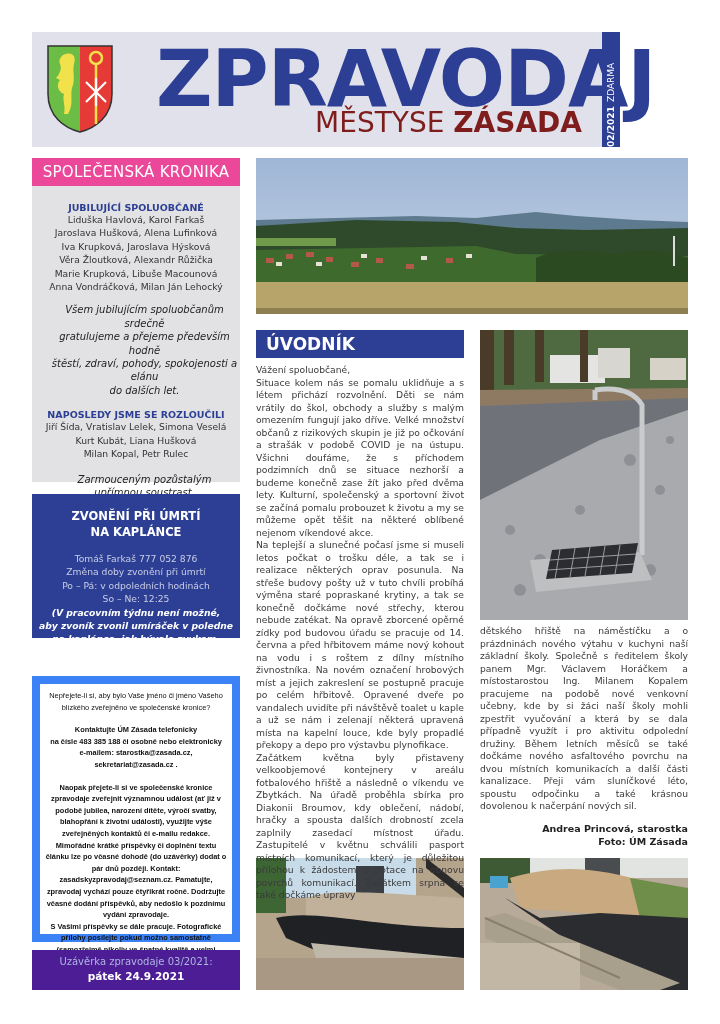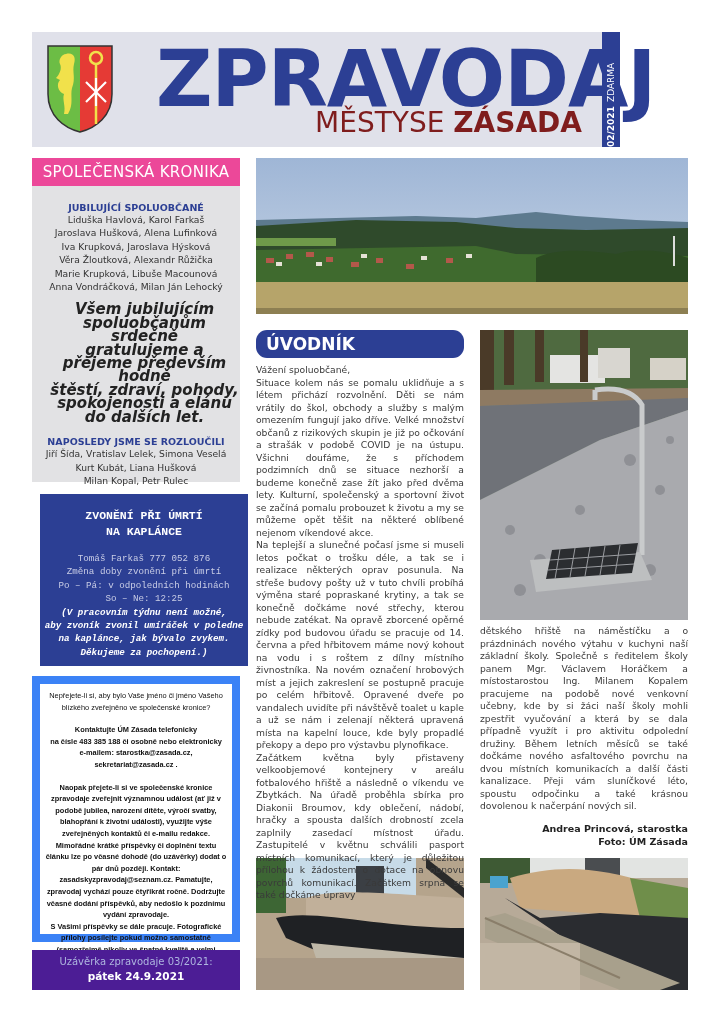--- a/index.html
+++ b/index.html
@@ -10,42 +10,42 @@
   .title-sub { position: absolute; right: 38px; top: 75px; font-size: 28px; color: #7f1d1d; line-height: 32px; font-family: "DejaVu Sans", sans-serif; }
   .title-sub b { font-weight: bold; }
   .issue-strip { position: absolute; right: 0; top: 0; width: 18px; height: 115px; background: #2c3f94; }
   .issue-text { position: absolute; right: 2px; top: 0; width: 14px; height: 115px; writing-mode: vertical-rl; transform: rotate(180deg); font-size: 9px; color: #fff; display: flex; align-items: center; justify-content: flex-start; gap: 4px; padding-bottom: 6px; }
   .issue-text .num { font-weight: bold; }
 
   .kronika { position: absolute; left: 32px; top: 158px; width: 208px; height: 324px; background: #e2e2e4; text-align: center; }
   .kronika-head { background: #ec4899; color: #fff; font-size: 15px; height: 28px; line-height: 28px; letter-spacing: 0.3px; }
   .k-sub { color: #2c3f94; font-weight: bold; font-size: 9.5px; margin-top: 16px; }
   .k-names { font-size: 9.2px; line-height: 13.4px; color: #333; }
-  .k-italic { font-style: italic; font-size: 15px; line-height: 13.4px; margin-top: 10px; color: #222; font-weight: 700; padding-left: 17px; }
-
-  .zvoneni { position: absolute; left: 40px; top: 494px; width: 208px; height: 172px; background: #2c3f94; color: #fff; text-align: center; font-family: Liberation Mono, monospace; }
+  .k-italic { font-style: italic; font-size: 10px; line-height: 13.4px; margin-top: 10px; color: #222; font-weight: 400; padding-left: 17px; }
+
+  .zvoneni { position: absolute; left: 32px; top: 494px; width: 208px; height: 144px; background: #2c3f94; color: #fff; text-align: center; }
   .zv-title { font-weight: bold; font-size: 11.5px; line-height: 16px; margin-top: 14px; }
   .zv-lines { font-size: 9.2px; line-height: 13.4px; color: #c9cde6; margin-top: 12px; }
   .zv-italic { font-size: 9.2px; line-height: 13.4px; font-style: italic; color: #fff; font-weight: 600; }
 
   .info { position: absolute; left: 32px; top: 676px; width: 208px; height: 266px; border: 8px solid #3b82f6; background: #fff; text-align: center; padding: 6px 4px; font-size: 7.4px; line-height: 11.6px; color: #111; font-family: "Liberation Sans", sans-serif; }
   .info p { margin-bottom: 11px; }
   .info .bold { font-weight: bold; }
 
   .uzaverka { position: absolute; left: 32px; top: 950px; width: 208px; height: 40px; background: #4c1d95; text-align: center; padding-top: 5px; }
   .uz-label { color: #aeb6df; font-size: 10px; line-height: 14px; }
   .uz-date { color: #fff; font-size: 10.5px; font-weight: bold; line-height: 15px; }
 
   .photo { position: absolute; overflow: hidden; }
   .photo-landscape { left: 256px; top: 158px; width: 432px; height: 156px; }
   .photo-tap { left: 480px; top: 330px; width: 208px; height: 290px; }
   .photo-wall1 { left: 256px; top: 858px; width: 208px; height: 132px; }
   .photo-wall2 { left: 480px; top: 858px; width: 208px; height: 132px; }
 
-  .uvodnik-head { position: absolute; left: 256px; top: 330px; width: 208px; height: 28px; background: #2c3f94; color: #fff; font-weight: bold; font-size: 17px; line-height: 28px; padding-left: 10px; border-radius: 11px; }
+  .uvodnik-head { position: absolute; left: 256px; top: 330px; width: 208px; height: 28px; background: #2c3f94; color: #fff; font-weight: bold; font-size: 17px; line-height: 28px; padding-left: 10px; }
   .article-col { position: absolute; font-size: 9.2px; line-height: 12.5px; color: #3a3a3a; text-align: justify; }
   .col1 { left: 256px; top: 364px; width: 208px; }
   .col2 { left: 480px; top: 625px; width: 208px; }
   .signature { position: absolute; left: 480px; top: 822px; width: 208px; text-align: right; font-weight: bold; font-size: 9.5px; line-height: 13px; color: #222; }
 </style>
 </head>
 <body>
 
 <div class="masthead">
   <svg class="coat" viewBox="0 0 68 90">

